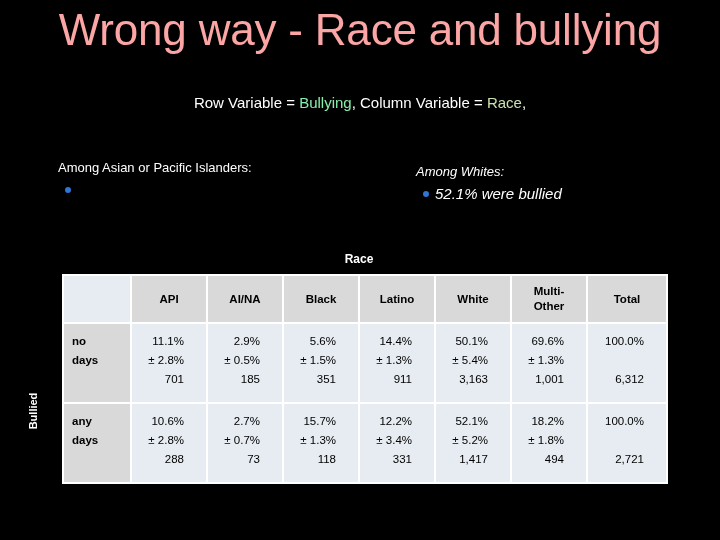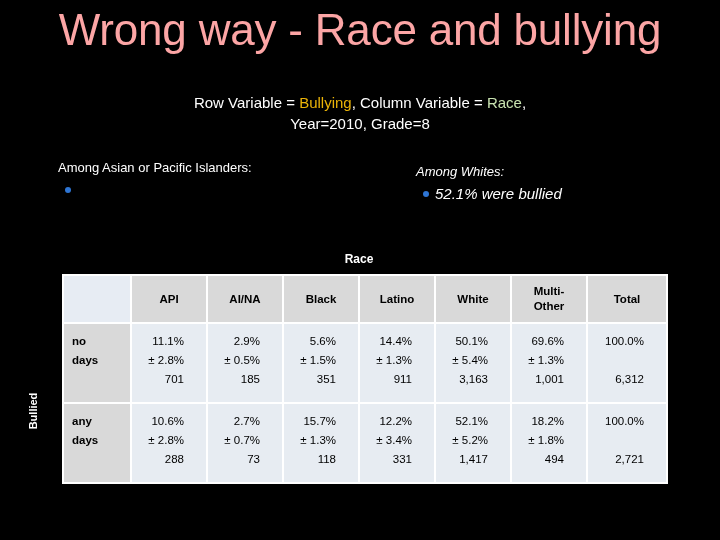--- a/index.html
+++ b/index.html
@@ -35,21 +35,21 @@
   .subtitle {
     position: absolute;
     top: 92px;
     left: 0;
     width: 720px;
     text-align: center;
     font-size: 15px;
     line-height: 21px;
     color: #ffffff;
   }
-  .kw-row { color: #eab308; }
+  .kw-row { color: #86efac; }
   .kw-col { color: #c9e3b0; }
 
   
   .bullet-block {
     position: absolute;
     color: #ffffff;
   }
   .bullet-block.left  { top: 158px; left: 58px;  width: 350px; }
   .bullet-block.right { top: 162px; left: 416px; width: 300px; font-style: italic; }
 
@@ -177,21 +177,20 @@
   col.c-data  { width: 74px; }
   col.c-total { width: 78px; }
 </style>
 </head>
 <body>
 
 <div class="slide-title">Wrong way - Race and bullying</div>
 
 <div class="subtitle">
   <div><span>Row Variable = </span><span class="kw-row">Bullying</span><span>, Column Variable = </span><span class="kw-col">Race</span><span>,</span></div>
-  <div>Year=2010, Grade=8</div>
 </div>
 
 <div class="bullet-block left">
   <div class="bullet-head">Among Asian or Pacific Islanders:</div>
   <div class="bullet-row">
     <span class="bullet-dot">
         <i></i>
       </span>
   </div>
 </div>

